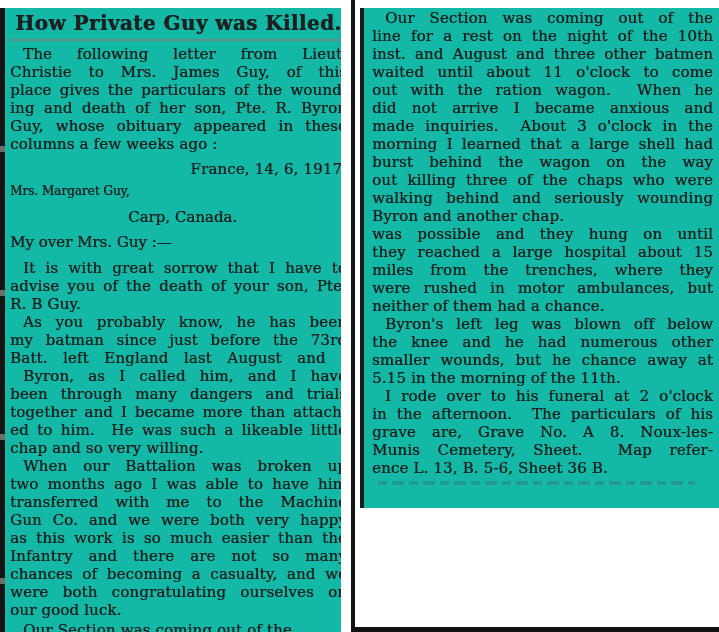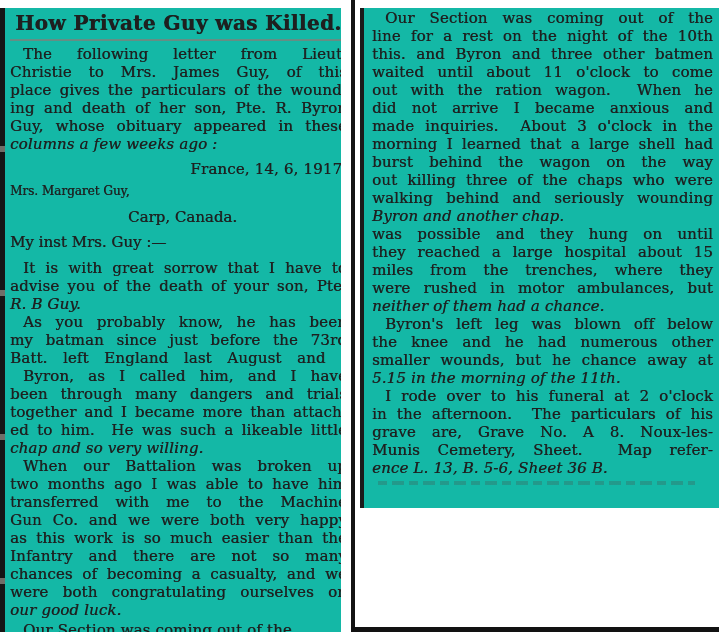--- a/index.html
+++ b/index.html
@@ -23,21 +23,21 @@
   .right-content{position:absolute;left:8px;top:1px;width:341px;}
 
   
   .line{
     font-size:15px;line-height:18px;
     text-align:justify;text-align-last:justify;
     white-space:pre-wrap;
     letter-spacing:.15px;
     text-shadow:.4px 0 0 rgba(25,25,25,.75);
   }
-  .line.last{text-align-last:left;font-style:italic;}
+  .line.last{text-align-last:left;}
   .line.indent{text-indent:13px;}
   .headline{
     font-size:20px;line-height:25px;font-weight:bold;text-align:center;
     margin-top:3px;letter-spacing:.4px;
     text-shadow:.5px 0 0 rgba(15,15,15,.8);
   }
   .rule{height:2px;background:#817f78;margin:3px 6px 4px 0;opacity:.75;}
   .dateline{
     font-size:15px;line-height:18px;text-align:right;margin-top:7px;
     letter-spacing:.15px;text-shadow:.4px 0 0 rgba(25,25,25,.75);
@@ -73,21 +73,21 @@
         <div class="line indent">The following letter from Lieut.</div>
         <div class="line">Christie to Mrs. James Guy, of this</div>
         <div class="line">place gives the particulars of the wound-</div>
         <div class="line">ing and death of her son, Pte. R. Byron</div>
         <div class="line">Guy, whose obituary appeared in these</div>
         <div class="line last">columns a few weeks ago :</div>
       </div>
     <div class="dateline">France, 14, 6, 1917.</div>
     <div class="addr1">Mrs. Margaret Guy,</div>
     <div class="addr2">Carp, Canada.</div>
-    <div class="salutation">My inst Mrs. Guy :—</div>
+    <div class="salutation">My over Mrs. Guy :—</div>
     <div class="para para-first">
         <div class="line indent">It is with great sorrow that I have to</div>
         <div class="line">advise you of the death of your son, Pte.</div>
         <div class="line last">R. B Guy.</div>
       </div>
     <div class="para">
         <div class="line indent">As you probably know, he has been</div>
         <div class="line">my batman since just before the 73rd</div>
         <div class="line">Batt. left England last August and I</div>
       </div>
@@ -113,21 +113,21 @@
   </div>
 </div>
 
 <div class="divider-v"></div>
 
 <div class="clip clip-right">
   <div class="right-content">
     <div class="para">
         <div class="line indent">Our Section was coming out of the</div>
         <div class="line">line for a rest on the night of the 10th</div>
-        <div class="line">this. and Byron and three other batmen</div>
+        <div class="line">inst. and August and three other batmen</div>
         <div class="line">waited until about 11 o'clock to come</div>
         <div class="line">out with the ration wagon.  When he</div>
         <div class="line">did not arrive I became anxious and</div>
         <div class="line">made inquiries.  About 3 o'clock in the</div>
         <div class="line">morning I learned that a large shell had</div>
         <div class="line">burst behind the wagon on the way</div>
         <div class="line">out killing three of the chaps who were</div>
         <div class="line">walking behind and seriously wounding</div>
         <div class="line last">Byron and another chap.</div>
       </div>

